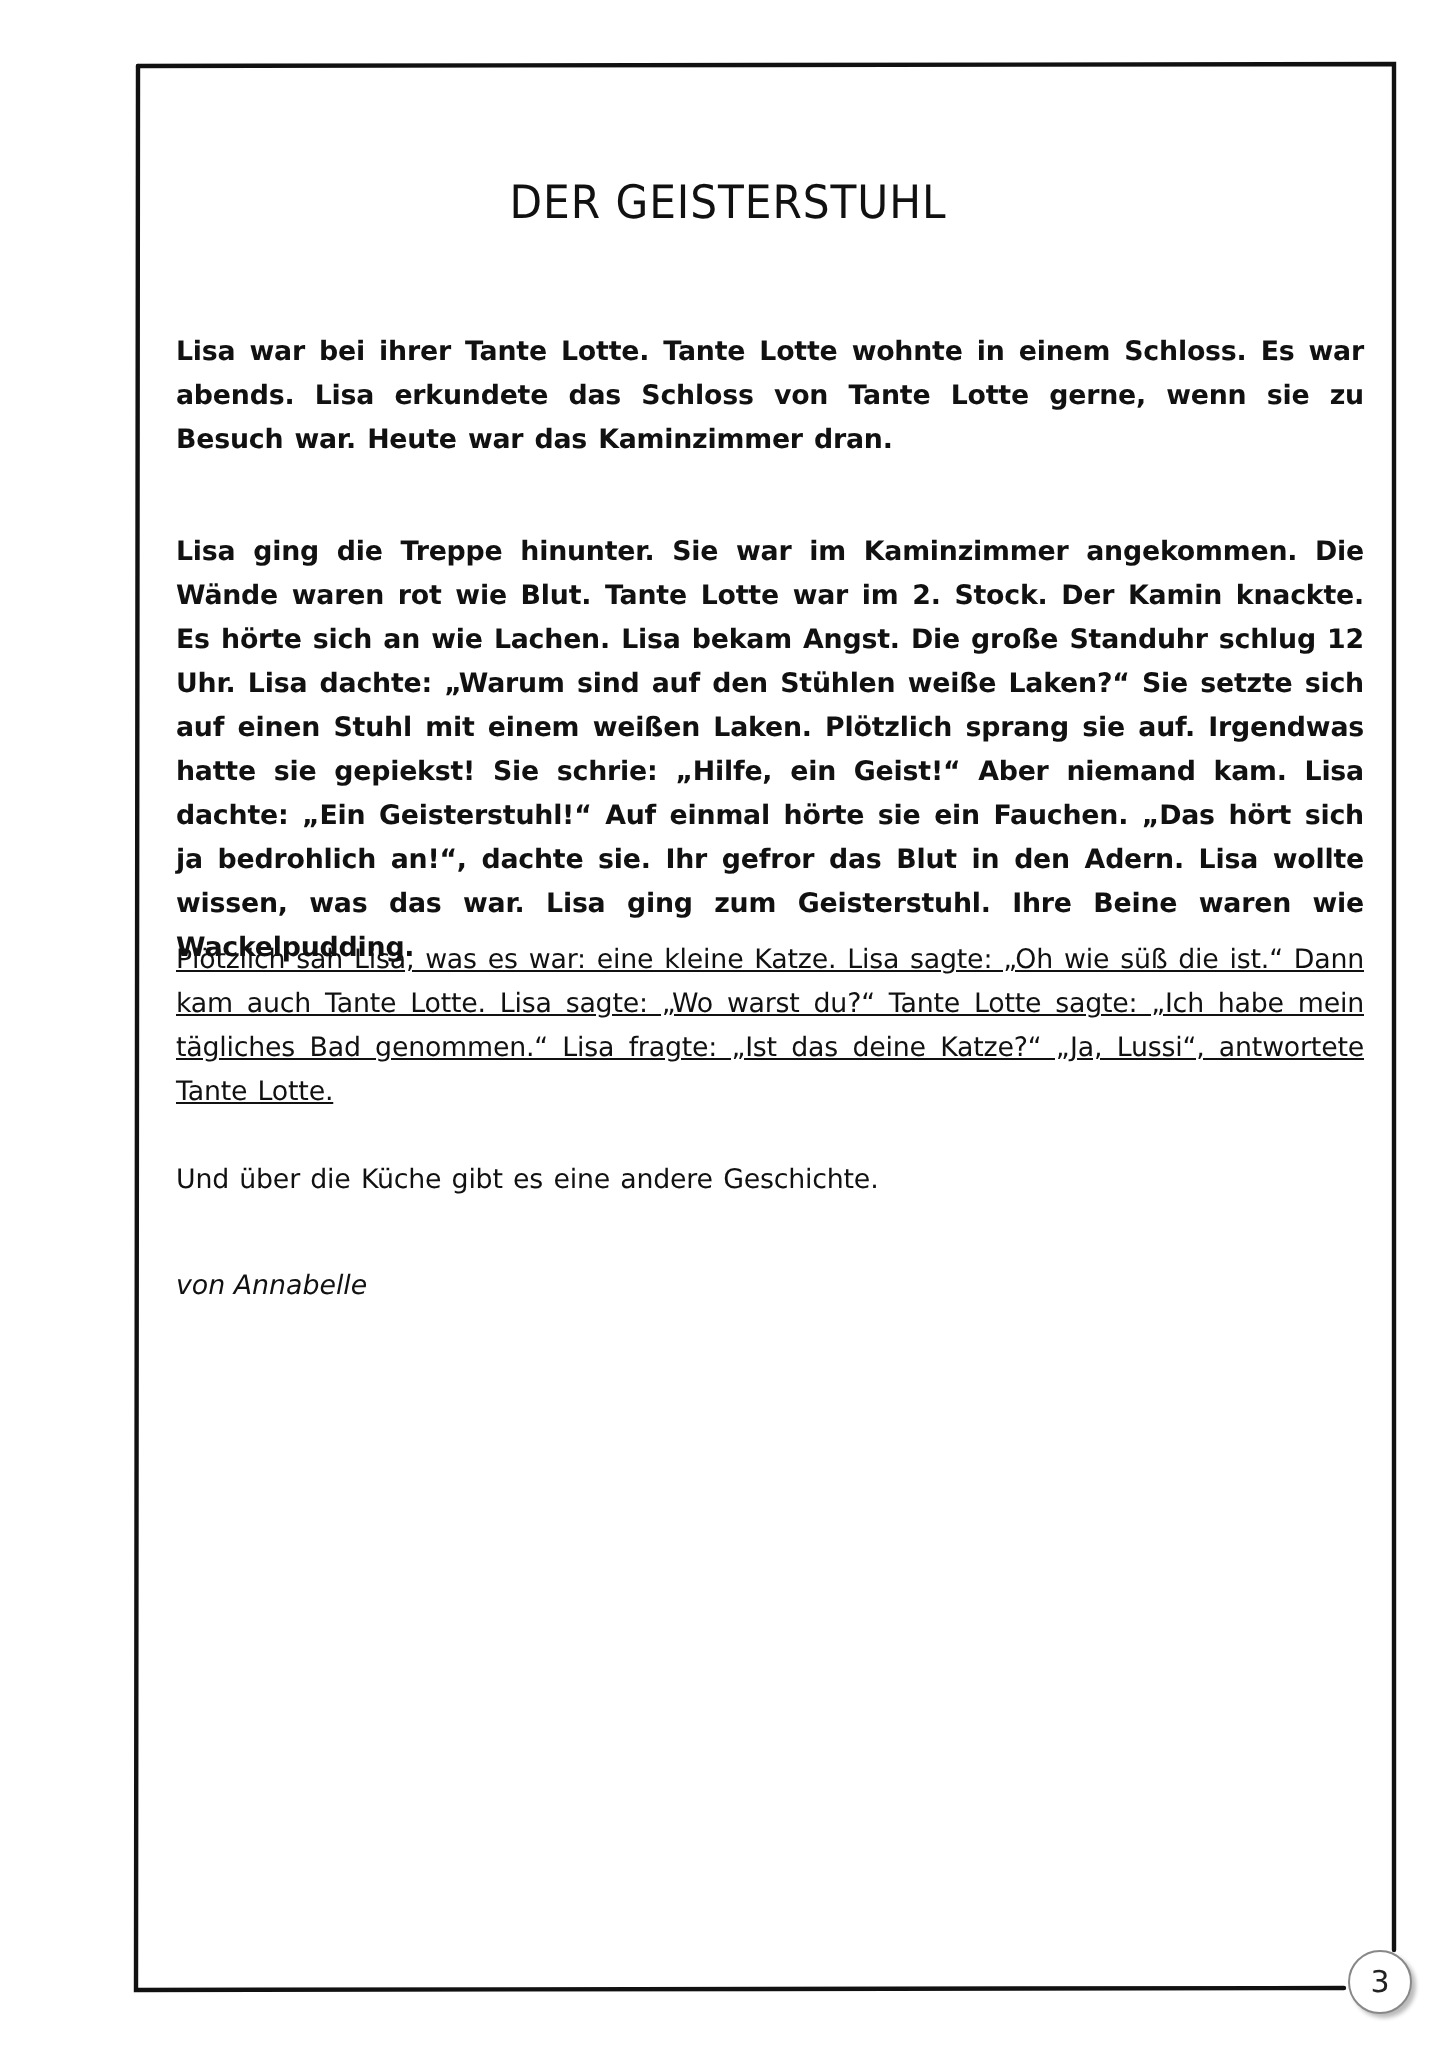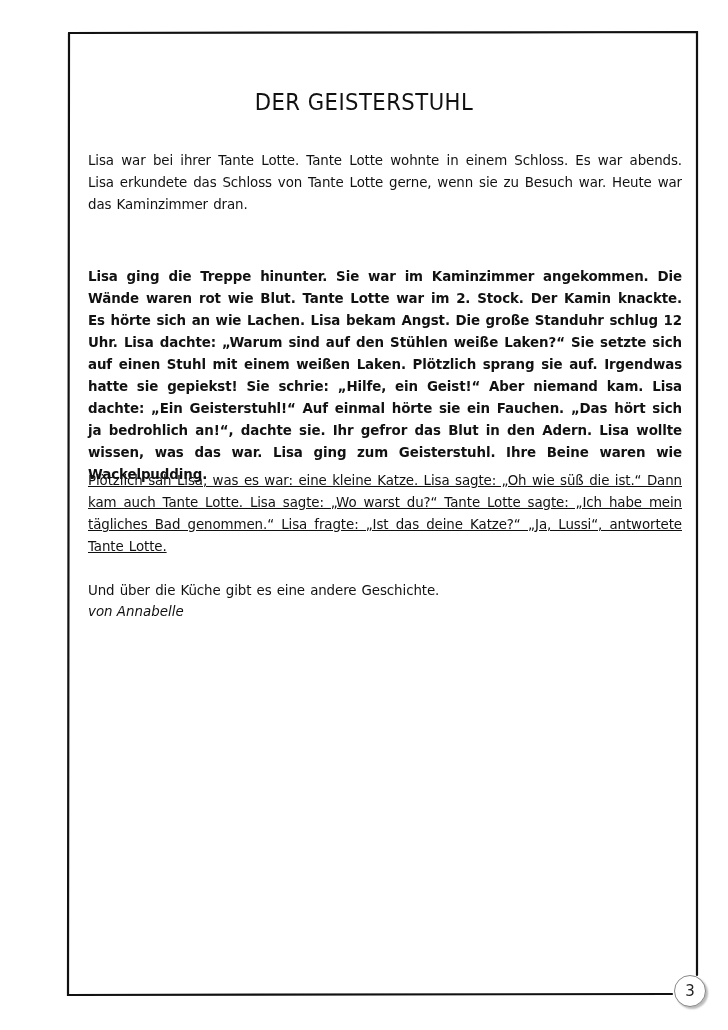--- a/index.html
+++ b/index.html
@@ -6,25 +6,25 @@
   body { width: 728px; height: 1030px; position: relative; overflow: hidden;
          font-family: "DejaVu Sans", sans-serif; color: #111; }
   .frame { position: absolute; left: 0; top: 0; width: 728px; height: 1030px; }
   .title { position: absolute; left: 0; right: 0; top: 74px; text-align: center;
            font-size: 23px; letter-spacing: 0.5px; font-weight: normal; color: #111;
            font-family: "DejaVu Sans", sans-serif; transform: scaleX(0.92); }
   .content { position: absolute; left: 88px; width: 594px;
              font-family: "DejaVu Sans", sans-serif; font-size: 13.4px; line-height: 22px;
              letter-spacing: -0.1px; word-spacing: 1px; text-align: justify; }
   .content p { margin: 0; }
-  .p1 { top: 150px; }
+  .p1 { top: 166px; font-weight: bold; }
   .p2 { top: 266px; font-weight: bold; }
   .p3 { top: 470px; text-decoration: underline; }
   .p4 { top: 580px; }
-  .author { position: absolute; left: 88px; top: 604px; font-style: italic;
+  .author { position: absolute; left: 88px; top: 636px; font-style: italic;
             font-family: "DejaVu Sans", sans-serif; font-size: 13.4px; }
   .page-num { position: absolute; left: 674px; top: 975px; width: 30px; height: 30px;
               border: 1.5px solid #888; border-radius: 50%; background: #fff;
               box-shadow: 2px 2px 2px #bbb; text-align: center; line-height: 30px;
               font-size: 15px; color: #222; font-family: "DejaVu Sans", sans-serif; }
 </style>
 </head>
 <body>
 
 <svg class="frame" viewBox="0 0 728 1030">

